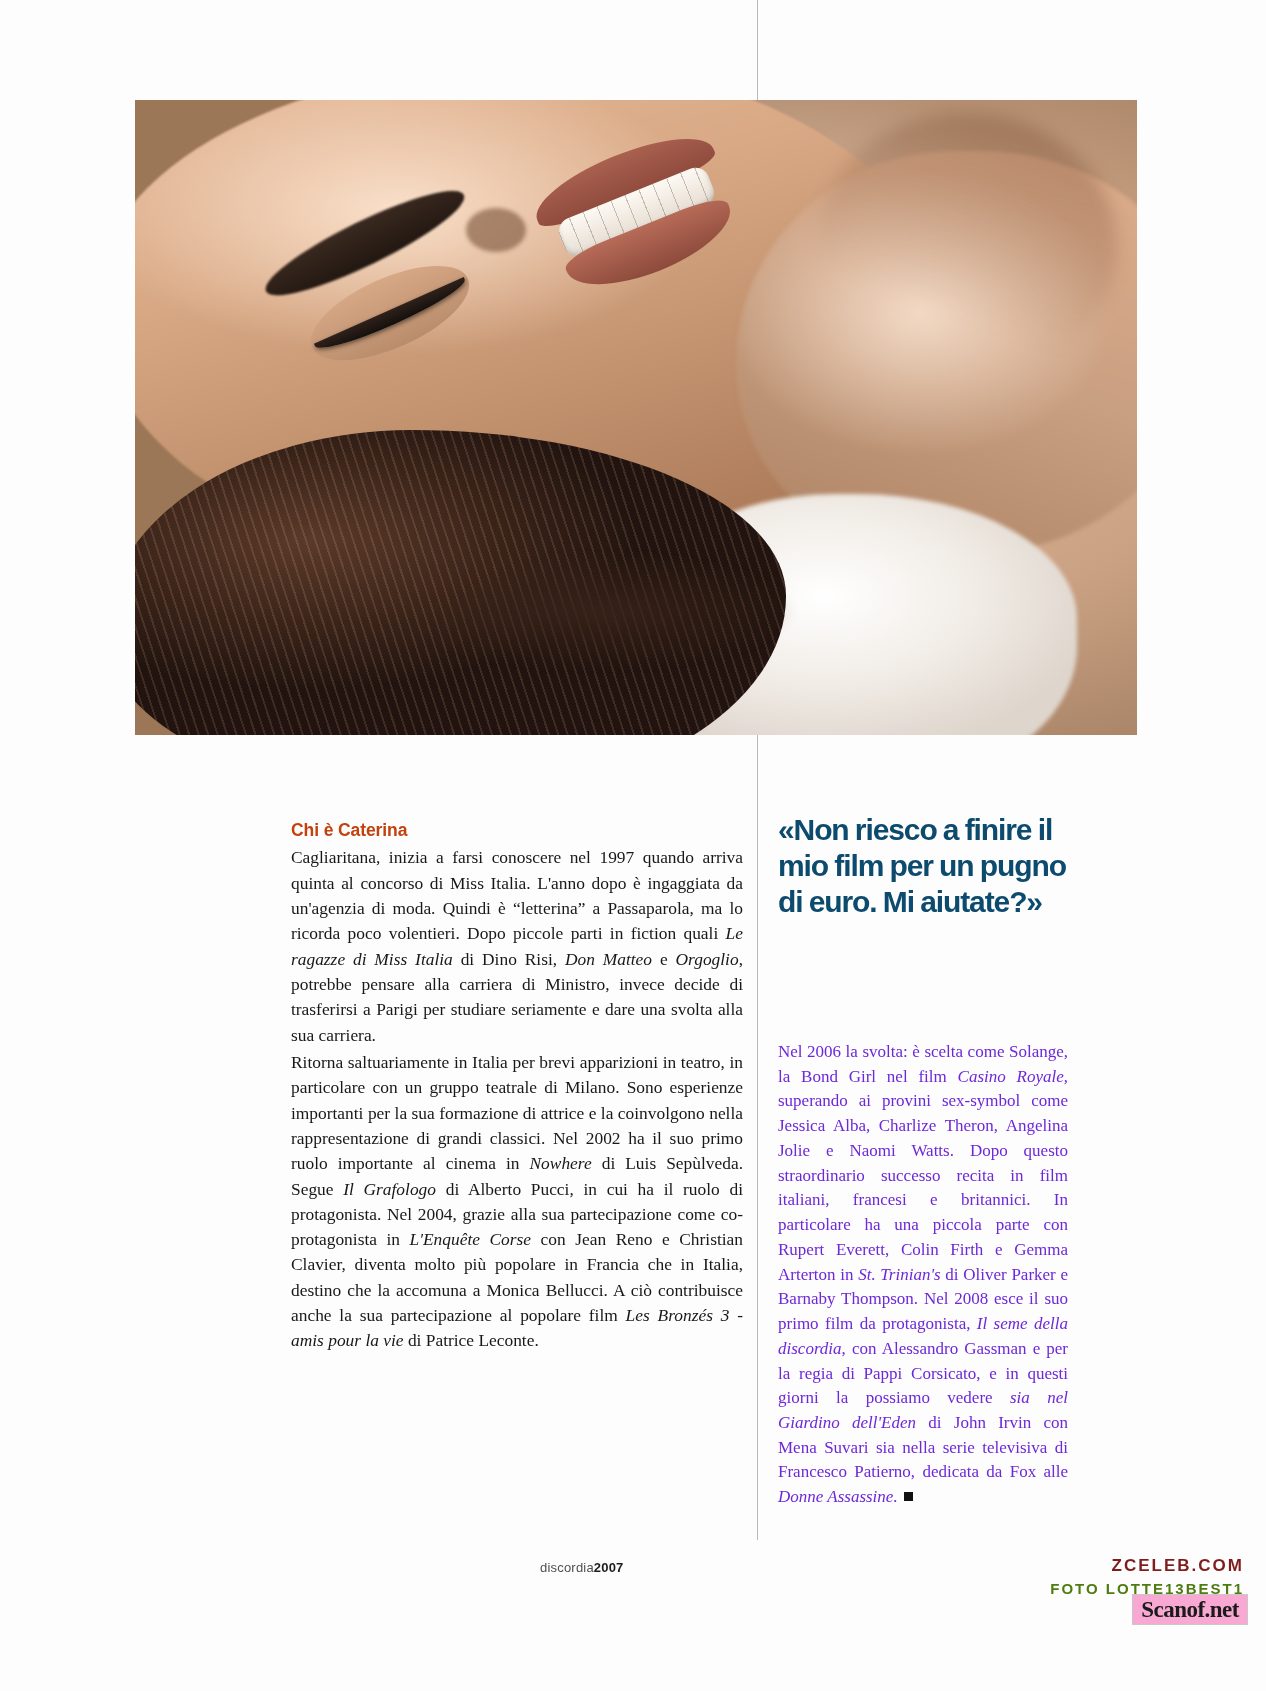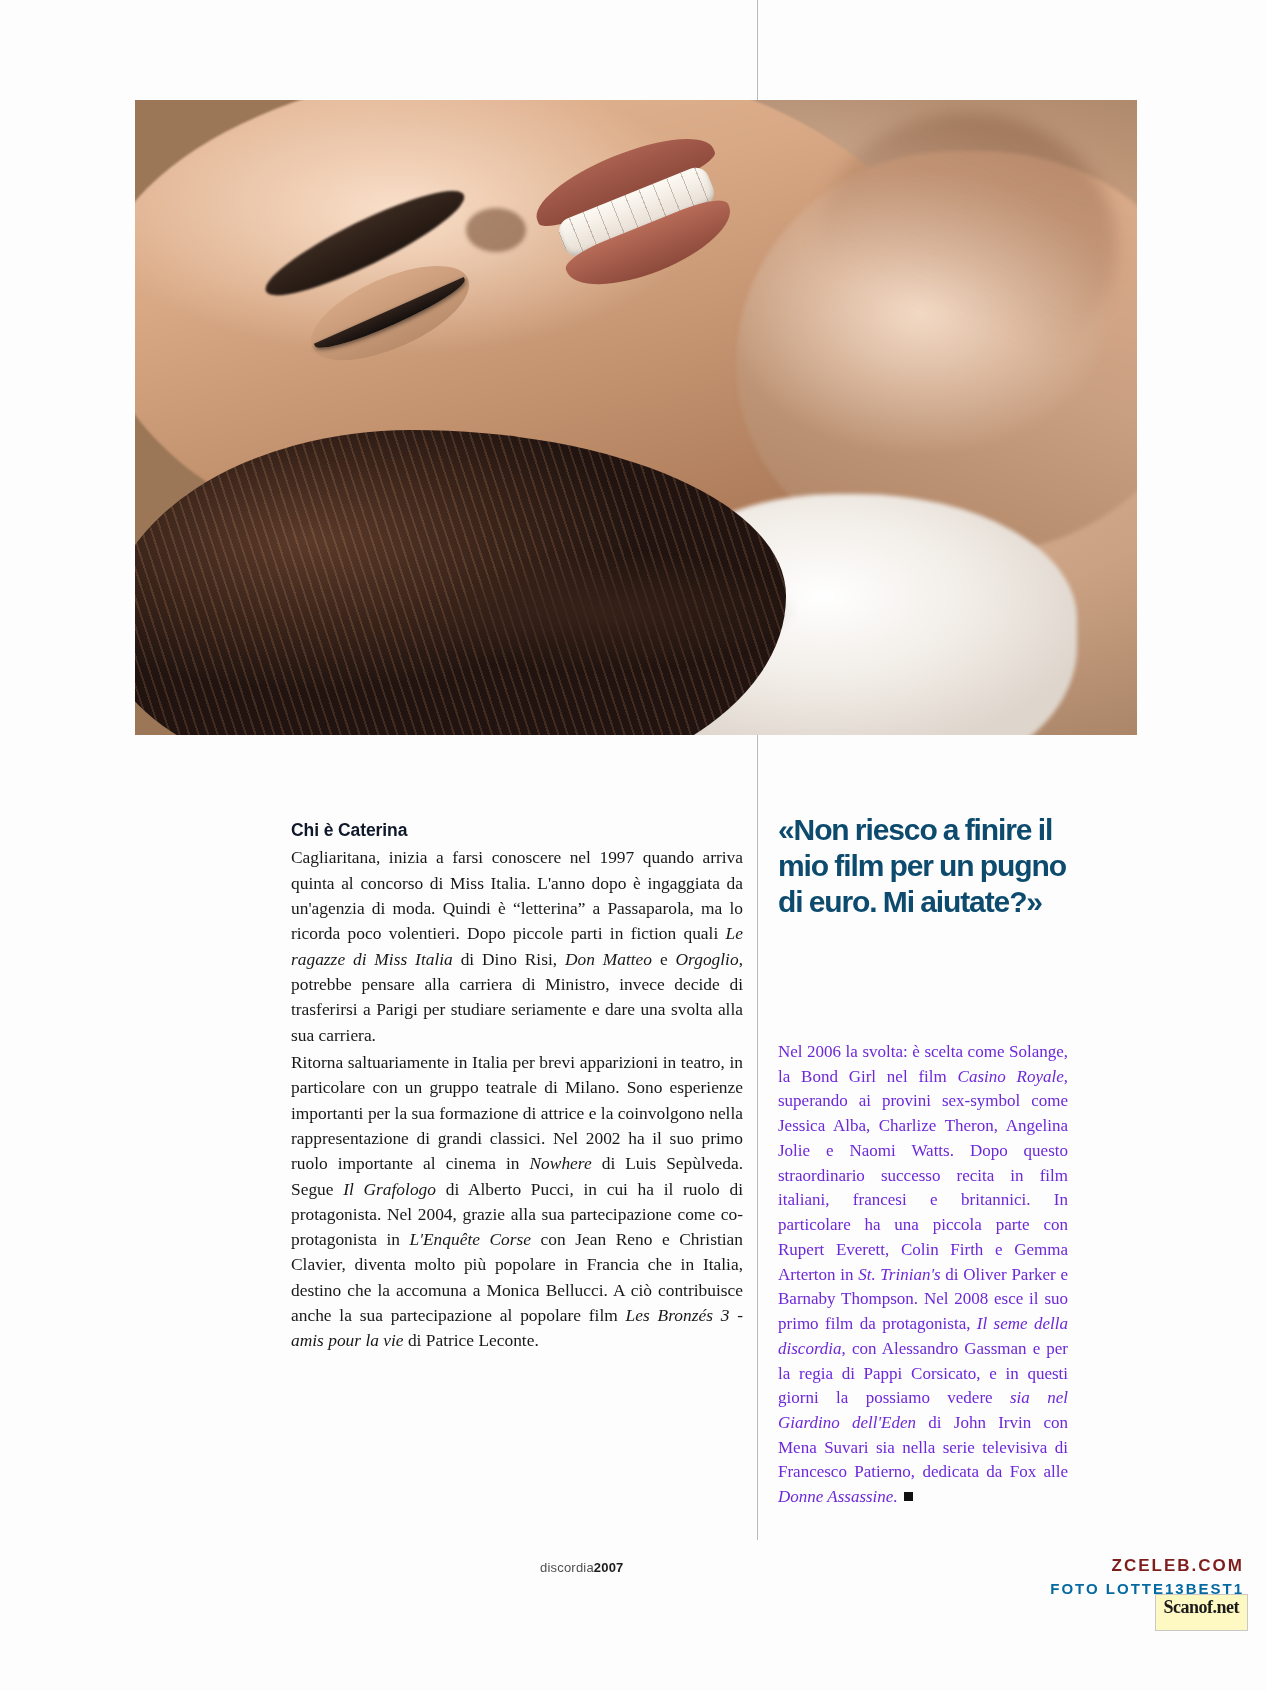--- a/index.html
+++ b/index.html
@@ -228,21 +228,21 @@
     line-height: 1.455;
     text-align: justify;
     color: #181818;
   }
   .col-left h2 {
     margin: 0 0 2px 0;
     font-family: "Liberation Sans", sans-serif;
     font-size: 17.5px;
     font-weight: bold;
     letter-spacing: -0.1px;
-    color: #0f172a;
+    color: #c2410c;
     text-align: left;
   }
   .col-left p {
     margin: 0;
     text-indent: 0;
   }
   .col-left p + p { margin-top: 2px; }
 
   .pullquote {
     position: absolute;
@@ -303,32 +303,32 @@
     color: #7f1d1d;
     font-weight: bold;
   }
   .wm-foto {
     position: absolute;
     right: 22px;
     top: 1580px;
     font-family: "Liberation Sans", sans-serif;
     font-size: 15px;
     letter-spacing: 2px;
-    color: #0369a1;
+    color: #4d7c0f;
     font-weight: bold;
   }
   .wm-scanof {
     position: absolute;
     right: 18px;
     top: 1594px;
-    background: #fef9c3;
+    background: #f9a8d4;
     border: 1px solid #c8c8c8;
-    padding: 2px 8px 12px 8px;
+    padding: 2px 8px 1px 8px;
     font-family: "Liberation Serif", serif;
-    font-size: 18px;
+    font-size: 23px;
     font-weight: bold;
     color: #1b1b1b;
     letter-spacing: -0.5px;
   }
 </style>
 </head>
 <body>
 
 <div class="page">
 

